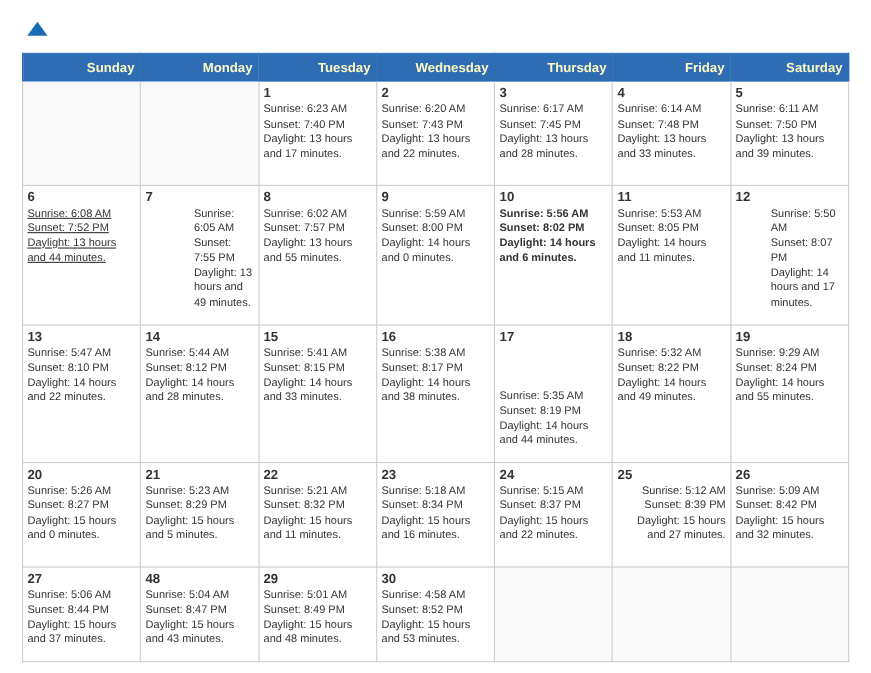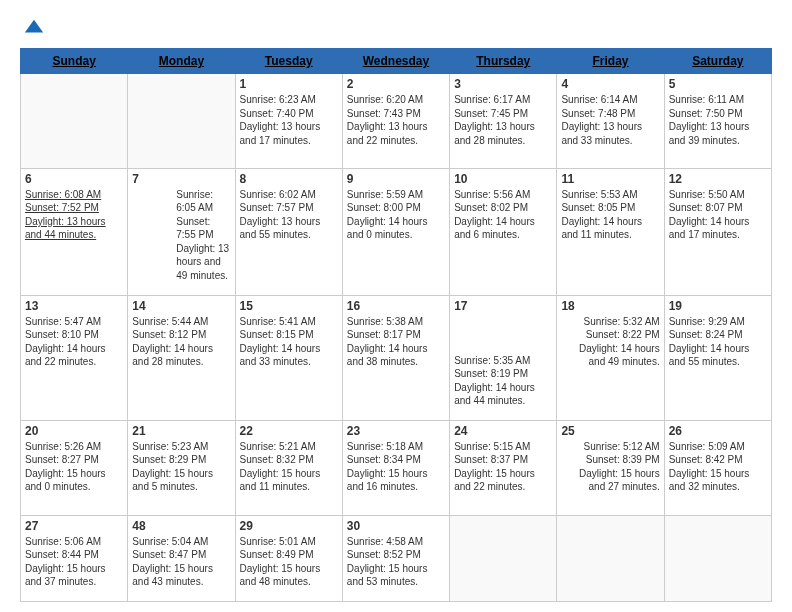--- a/index.html
+++ b/index.html
@@ -62,27 +62,26 @@
     }
     .calendar {
       flex: 1;
       border: 1px solid #ccc;
       border-collapse: collapse;
       width: 100%;
       table-layout: fixed;
     }
     .calendar th {
       background-color: #2e6db4;
-      color: #000000;
-      text-align: center;
+      color: #fef9c3;
+      text-align: right;
       padding: 5px 5px;
       font-size: 12px;
       font-weight: bold;
       border: 1px solid #2e6db4;
-      text-decoration: underline;
     }
     .calendar td {
       border: 1px solid #ccc;
       vertical-align: top;
       padding: 3px 4px;
       font-size: 10px;
       color: #333;
       height: 88px;
     }
     .day-number {
@@ -191,33 +190,33 @@
 Daylight: 13 hours and 55 minutes.</div>
           </td>
           <td>
             <span class="day-number">9</span>
             <div class="day-info" style="white-space: pre-line;">Sunrise: 5:59 AM
 Sunset: 8:00 PM
 Daylight: 14 hours and 0 minutes.</div>
           </td>
           <td>
             <span class="day-number">10</span>
-            <div class="day-info" style="white-space: pre-line;">Sunrise: 5:56 AM
+            <div class="day-info" style="white-space: pre-line; font-weight: bold;">Sunrise: 5:56 AM
 Sunset: 8:02 PM
 Daylight: 14 hours and 6 minutes.</div>
           </td>
           <td>
             <span class="day-number">11</span>
             <div class="day-info" style="white-space: pre-line;">Sunrise: 5:53 AM
 Sunset: 8:05 PM
 Daylight: 14 hours and 11 minutes.</div>
           </td>
           <td>
             <span class="day-number">12</span>
-            <div class="day-info" style="white-space: pre-line;">Sunrise: 5:50 AM
+            <div class="day-info" style="white-space: pre-line; margin-left: 32px;">Sunrise: 5:50 AM
 Sunset: 8:07 PM
 Daylight: 14 hours and 17 minutes.</div>
           </td>
         </tr>
         <tr>
           <td>
             <span class="day-number">13</span>
             <div class="day-info" style="white-space: pre-line;">Sunrise: 5:47 AM
 Sunset: 8:10 PM
 Daylight: 14 hours and 22 minutes.</div>
@@ -241,21 +240,21 @@
 Daylight: 14 hours and 38 minutes.</div>
           </td>
           <td>
             <span class="day-number">17</span>
             <div class="day-info" style="white-space: pre-line; margin-top: 41px;">Sunrise: 5:35 AM
 Sunset: 8:19 PM
 Daylight: 14 hours and 44 minutes.</div>
           </td>
           <td>
             <span class="day-number">18</span>
-            <div class="day-info" style="white-space: pre-line; text-align: right;">Sunrise: 5:32 AM
+            <div class="day-info" style="white-space: pre-line;">Sunrise: 5:32 AM
 Sunset: 8:22 PM
 Daylight: 14 hours and 49 minutes.</div>
           </td>
           <td>
             <span class="day-number">19</span>
             <div class="day-info" style="white-space: pre-line;">Sunrise: 9:29 AM
 Sunset: 8:24 PM
 Daylight: 14 hours and 55 minutes.</div>
           </td>
         </tr>

